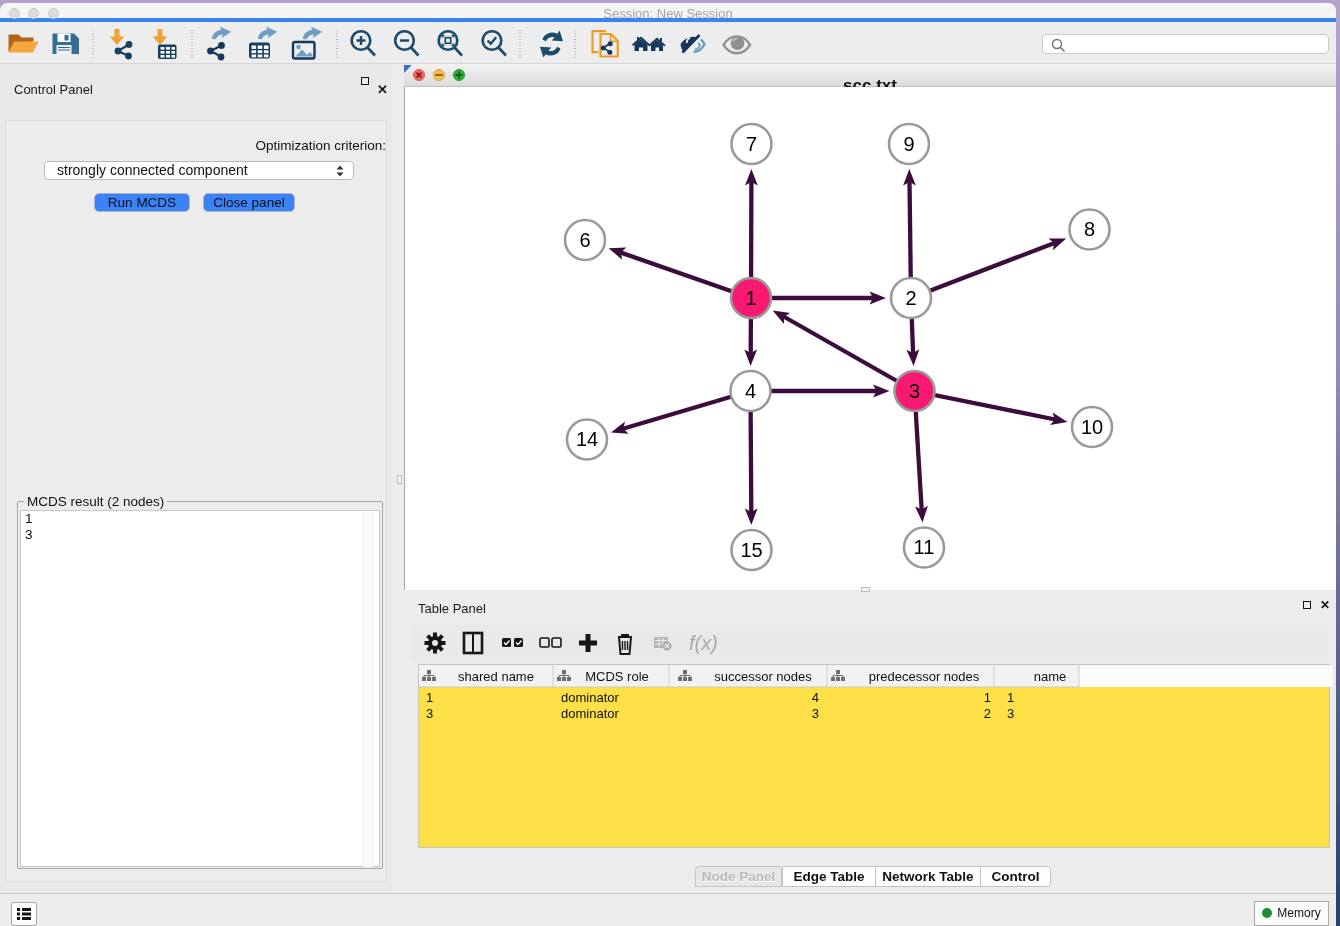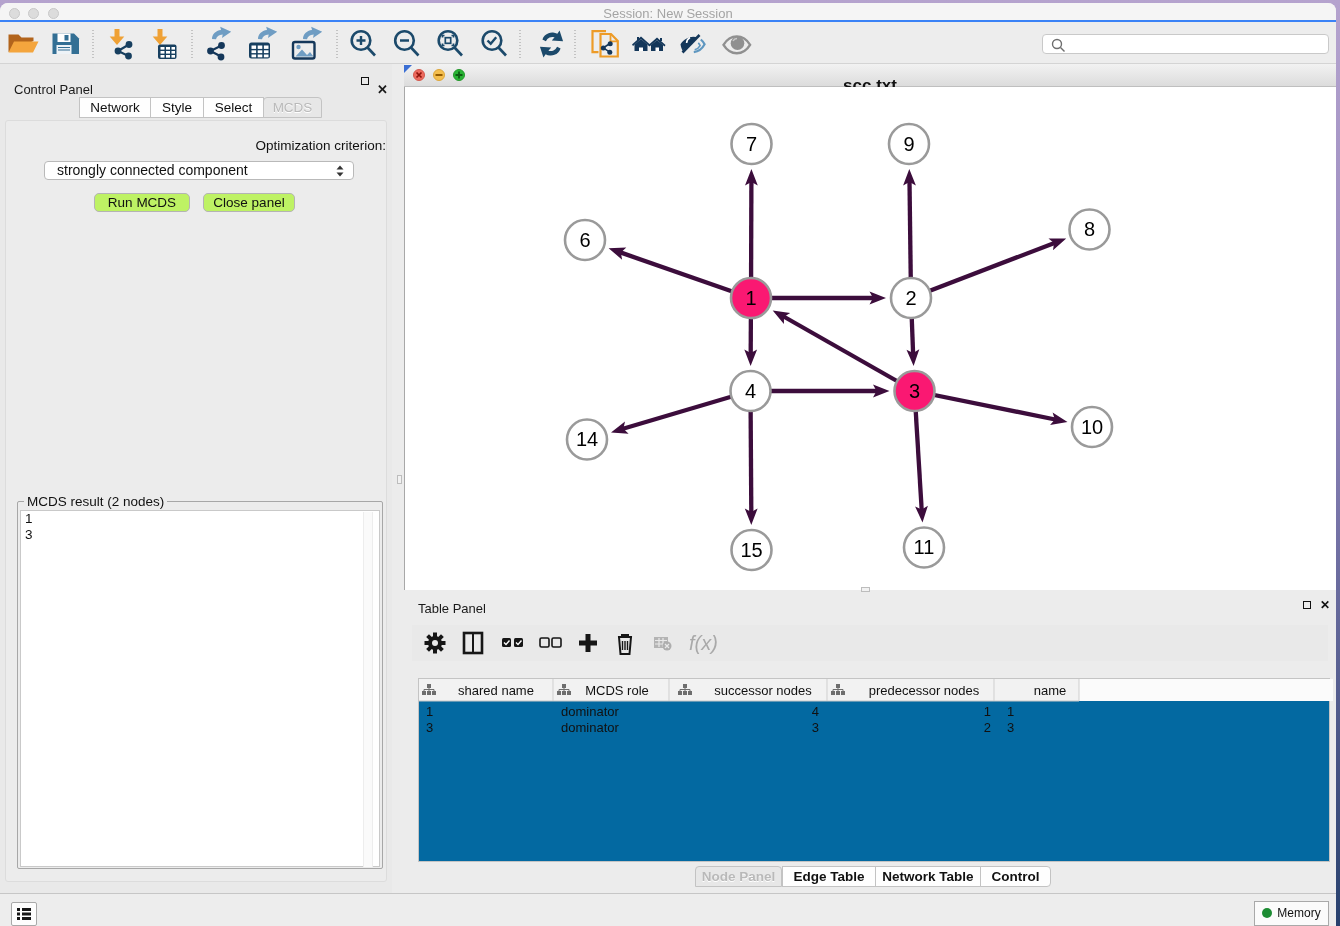--- a/index.html
+++ b/index.html
@@ -1,51 +1,51 @@
 <!DOCTYPE html>
 <html><head><meta charset="utf-8"><style>
 *{margin:0;padding:0;box-sizing:border-box;font-family:"Liberation Sans",sans-serif}
 html,body{width:1340px;height:926px;overflow:hidden}
 body{background:linear-gradient(180deg,#b5a3ce 0%,#9487bd 40%,#27406d 100%)}
 #win{position:absolute;left:0;top:3px;width:1336px;height:923px;background:#ececec;border-radius:8px 8px 0 0;overflow:hidden}
 
-#titlebar{position:absolute;left:0;top:0;width:100%;height:19px;background:#f5f5f5;border-bottom:2px solid #3b82f6}
+#titlebar{position:absolute;left:0;top:0;width:100%;height:19px;background:#f5f5f5;border-bottom:4px solid #3b82f6}
 .tdot{position:absolute;top:4.5px;width:11px;height:11px;border-radius:50%;background:#dcdcdc;border:1px solid #c8c8c8}
 #ttitle{position:absolute;top:3px;width:100%;text-align:center;font-size:13px;color:#a4a4a4}
 
 #toolbar{position:absolute;left:0;top:20px;width:100%;height:41px;background:#ededed;border-bottom:1px solid #d4d4d4}
 #search{position:absolute;left:1042px;top:11px;width:287px;height:20px;background:#fff;border:1px solid #c9c9c9;border-radius:4px}
 
 #lpanel{position:absolute;left:0;top:61px;width:392px;height:829px;background:#e9e9e9}
 #lphead{position:absolute;left:0;top:0;width:100%;height:30px}
 #lphead span{position:absolute;left:14px;top:18px;font-size:13px;color:#1a1a1a}
 .wbtn{position:absolute;top:10px;font-size:12px;color:#111}
 .sqbtn{position:absolute;width:8px;height:8px;border:1.5px solid #111}
 #ltabs{position:absolute;left:0;top:33px;width:100%;height:21px}
 .tab{position:absolute;top:0;height:21px;background:#fefefe;border:1px solid #c3c3c3;font-size:13.5px;color:#111;text-align:center;line-height:20px}
 #tabmcds{background:#e7e7e7;color:#b9b9b9;border-radius:4px 4px 0 0;text-shadow:0 1px 0 #fff}
 #lbody{position:absolute;left:5px;top:56px;width:382px;height:762px;background:#ececec;border:1px solid #dcdcdc;border-radius:3px}
 #optlab{position:absolute;left:0;top:17px;width:100%;text-align:right;font-size:13.5px;color:#111}
 #combo{position:absolute;left:38px;top:40px;width:310px;height:19px;background:#fff;border:1px solid #b9b9b9;border-radius:4px;font-size:14px;color:#111;line-height:17px;padding-left:12px}
-.btn{position:absolute;top:72px;height:19px;background:#bef264;border:1px solid #b4b4b4;border-radius:5px;font-size:13.5px;color:#111;text-align:center;line-height:17px}
+.btn{position:absolute;top:72px;height:19px;background:#3b82f6;border:1px solid #b4b4b4;border-radius:5px;font-size:13.5px;color:#111;text-align:center;line-height:17px}
 #grp{position:absolute;left:11px;top:380px;width:366px;height:368px;border:1px solid #a7a7a7;border-radius:2px}
 #grplab{position:absolute;left:6px;top:-8px;background:#ececec;padding:0 3px;font-size:13.5px;color:#111}
 #grpwhite{position:absolute;left:2px;top:8px;width:360px;height:357px;background:#fff;border:1px solid #c9c9c9}
 #grpwhite div{font-size:13.5px;color:#111;padding-left:4px;line-height:16px}
 #vtrack{position:absolute;right:6px;top:1px;width:10px;height:355px;background:#fafafa;border-left:1px solid #ededed;border-right:1px solid #ededed}
 
 #netwin{position:absolute;left:404px;top:61px;width:932px;height:526px;background:#fff}
 #nethead{position:absolute;left:0;top:0;width:100%;height:23px;background:linear-gradient(180deg,#f2f2f2,#dcdcdc);border-bottom:1px solid #bfbfbf}
 #nethead b{position:absolute;width:100%;top:12px;text-align:center;font-size:17px;font-weight:700;color:#111}
 .mdot{position:absolute;top:5px;width:12px;height:12px;border-radius:50%}
 #netcanvas{position:absolute;left:0;top:23px;width:932px;height:503px;background:#fff;overflow:hidden;border-left:1px solid #a8a8a8}
 #tpanel{position:absolute;left:404px;top:589px;width:932px;height:301px;background:#ececec}
 #tphead{position:absolute;left:14px;top:9px;font-size:13px;color:#1a1a1a}
 #ttoolbar{position:absolute;left:8px;top:33px;width:916px;height:36px;background:#e9e9e9}
-#tblwrap{position:absolute;left:14px;top:86px;width:912px;height:184px;background:#0369a1;border:1px solid #c4c4c4}
+#tblwrap{position:absolute;left:14px;top:72px;width:912px;height:184px;background:#fde047;border:1px solid #c4c4c4}
 #btabs{position:absolute;left:0;top:274px;width:100%;height:22px}
 
 #status{position:absolute;left:0;top:890px;width:100%;height:33px;background:#ededed;border-top:1px solid #c6c6c6}
 #listbtn{position:absolute;left:11px;top:8px;width:26px;height:24px;background:#fdfdfd;border:1px solid #a9a9a9;border-radius:2px}
 #membtn{position:absolute;right:7px;top:7px;width:75px;height:25px;background:#fbfbfb;border:1px solid #a9a9a9;font-size:12px;color:#111;text-align:center;line-height:23px}
 </style></head>
 <body>
 <div id="win">
   <div id="titlebar">
     <div class="tdot" style="left:9px"></div>
@@ -178,26 +178,20 @@
           <circle cx="8" cy="8" r="4.5" fill="none" stroke="#6e6e6e" stroke-width="1.4"></circle>
           <path d="M11.5 11.5l4 4" stroke="#6e6e6e" stroke-width="1.4"></path>
         </svg>
       </div>
   </div>
   <div id="lpanel">
     <div id="lphead">
         <span>Control Panel</span>
       <span class="sqbtn" style="left:361px;top:13px"></span>
         <span class="wbtn" style="left:377px;font-weight:700">✕</span>
-    </div>
-    <div id="ltabs">
-      <div class="tab" style="left:79px;width:72px">Network</div>
-      <div class="tab" style="left:150px;width:54px">Style</div>
-      <div class="tab" style="left:203px;width:61px">Select</div>
-      <div class="tab" id="tabmcds" style="left:263px;width:59px">MCDS</div>
     </div>
     <div id="lbody">
       <div id="optlab">Optimization criterion:</div>
       <div id="combo">strongly connected component<svg width="10" height="14" style="position:absolute;right:8px;top:2px">
             <path d="M1.5 5.5L5 1.5l3.5 4z" fill="#333"></path>
             <path d="M1.5 8.5L5 12.5l3.5-4z" fill="#333"></path>
           </svg></div>
       <div class="btn" style="left:88px;width:96px">Run MCDS</div>
       <div class="btn" style="left:197px;width:92px">Close panel</div>
       <div id="grp">

